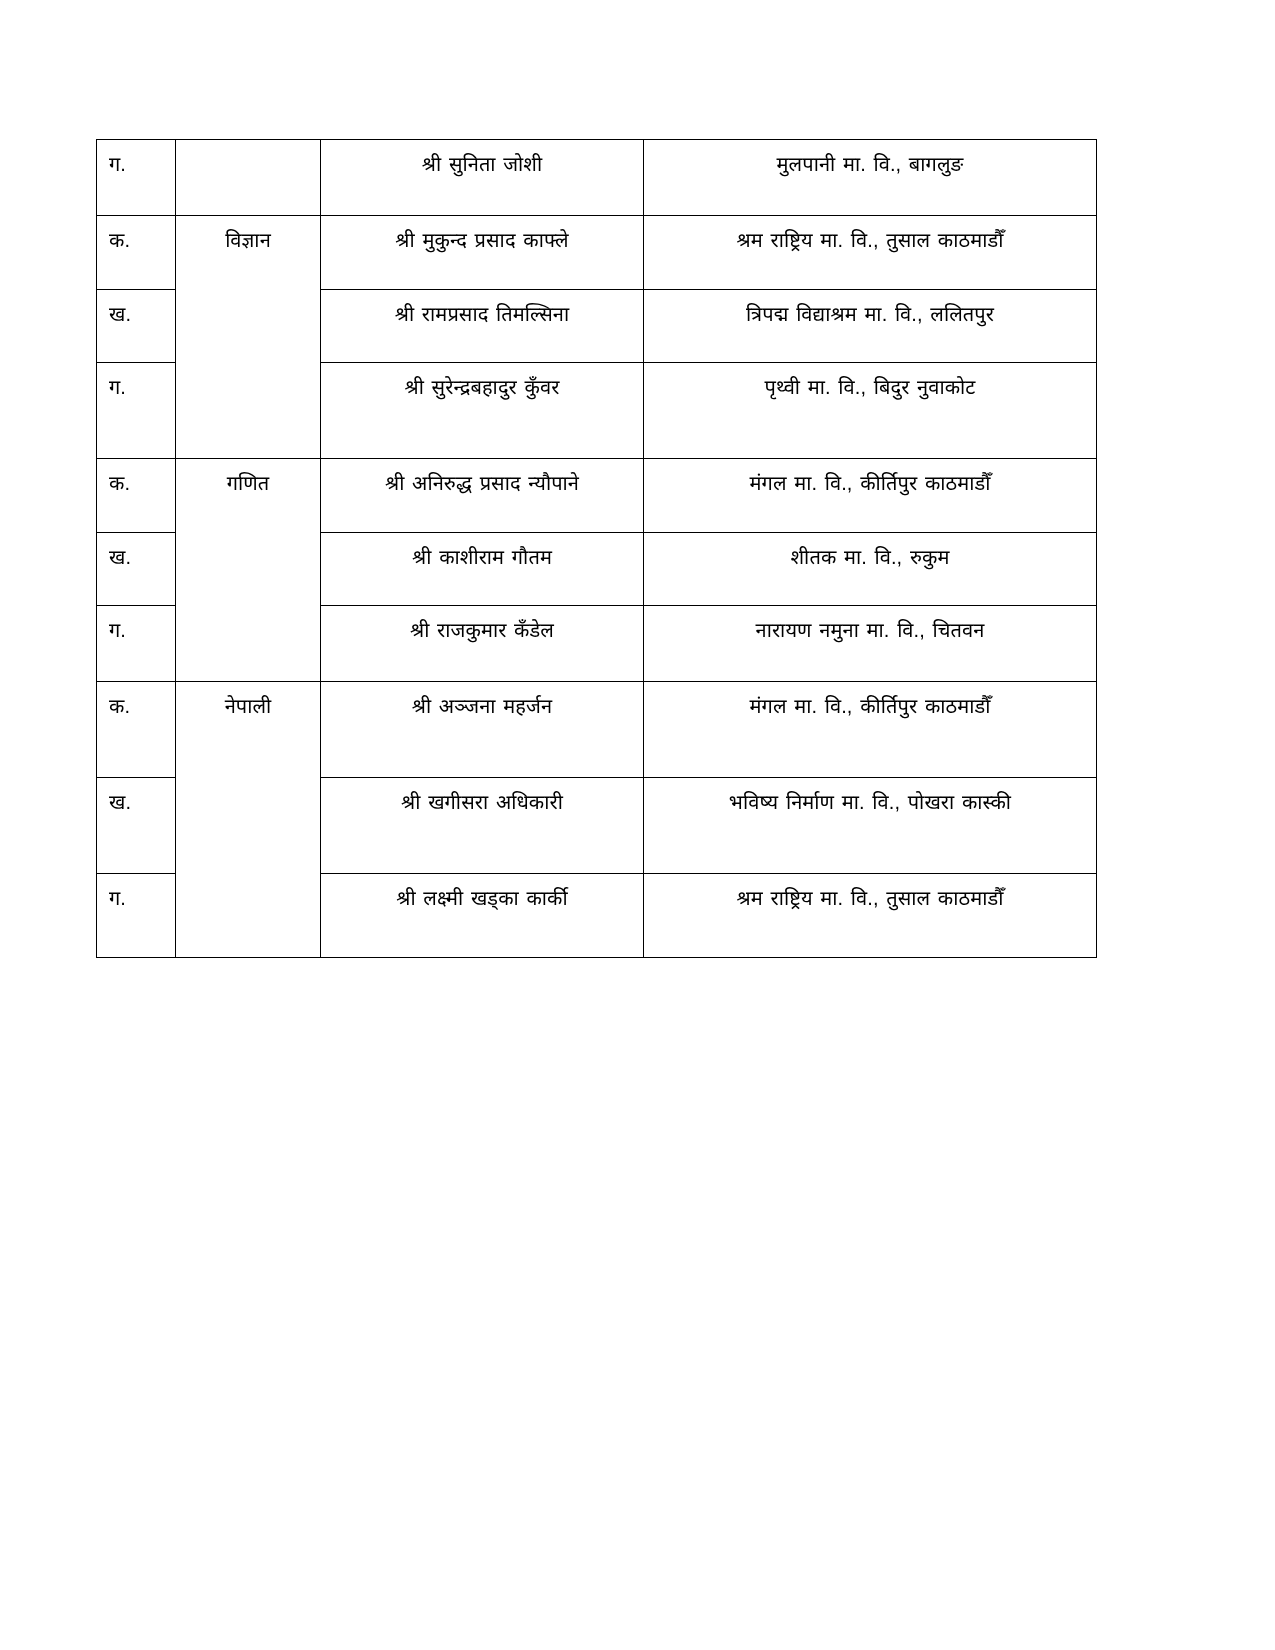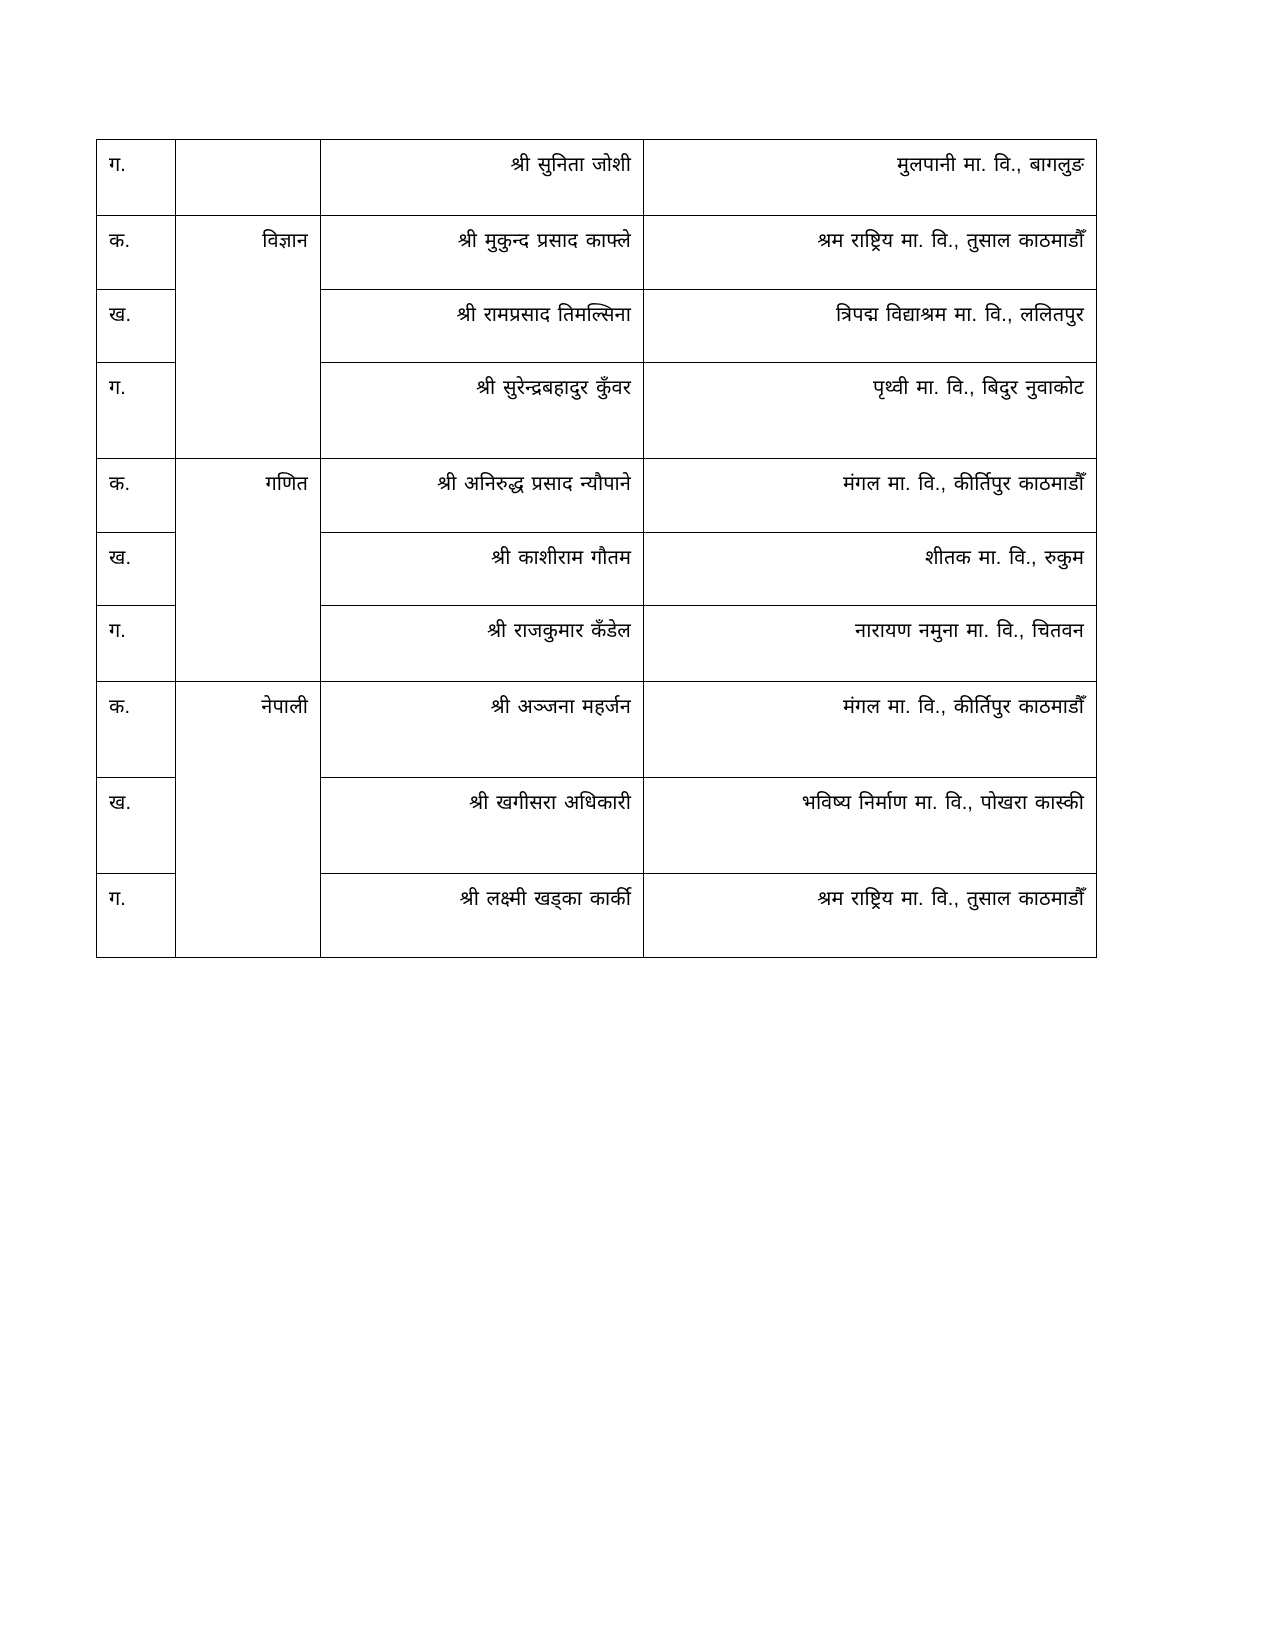--- a/index.html
+++ b/index.html
@@ -55,29 +55,29 @@
   col.c-name     { width: 323px; }
   col.c-school   { width: 453px; }
 
   td.serial {
     text-align: left;
     padding-left: 11px;
   }
 
   td.subject {
     font-weight: bold;
-    text-align: right;
+    text-align: center;
     vertical-align: middle;
     font-size: 21px;
     letter-spacing: 0.3px;
   }
 
   td.name,
   td.school {
-    text-align: right;
+    text-align: center;
   }
 
   
   tr.r0 td { height: 55px; }
   tr.r1 td { height: 53px; }
   tr.r2 td { height: 52px; }
   tr.r3 td { height: 75px; }
   tr.r4 td { height: 53px; }
   tr.r5 td { height: 52px; }
   tr.r6 td { height: 55px; }

